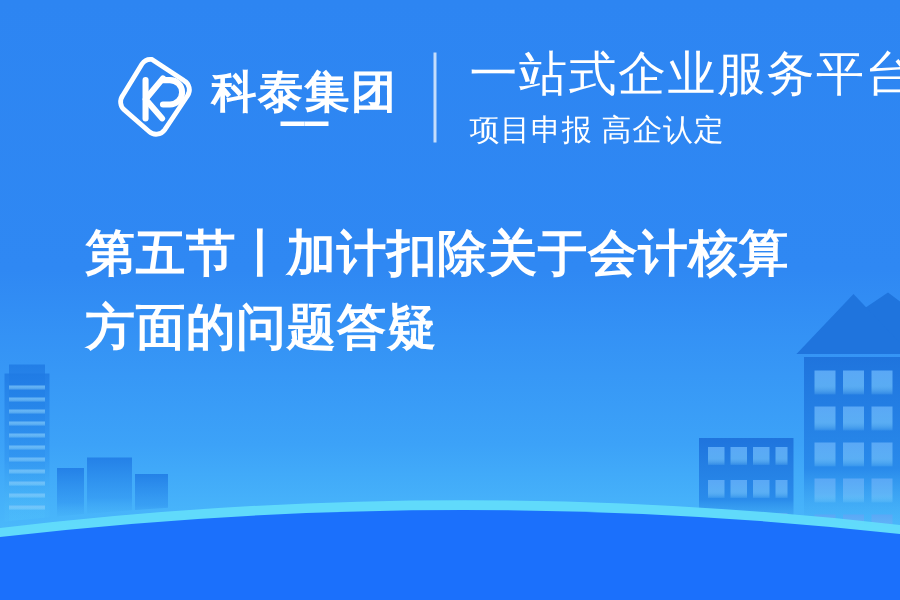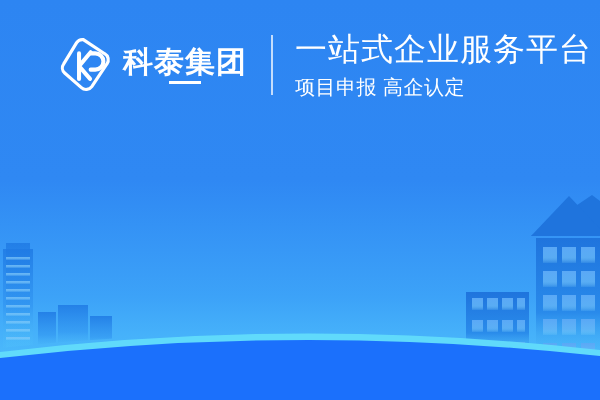--- a/index.html
+++ b/index.html
@@ -30,21 +30,21 @@
   }
 
   
   .header {
     position: absolute;
     left: 0; top: 0;
     width: 600px;
     height: 130px;
     display: flex;
     align-items: center;
-    padding-left: 57px;
+    padding-left: 75px;
     box-sizing: border-box;
   }
 
   .logo-block {
     display: flex;
     align-items: center;
   }
 
   .logo-mark {
     width: 58px;
@@ -296,14 +296,17 @@
     </div>
 
     <div class="divider"></div>
 
     <div class="tagline">
       <div class="tagline-main">一站式企业服务平台</div>
       <div class="tagline-sub">项目申报 高企认定</div>
     </div>
   </div>
 
+  <div class="title-wrap">
+    <h1 class="title">第五节丨加计扣除关于会计核算方面的问题答疑</h1>
+  </div>
 
 </div>
 
 </body></html>

